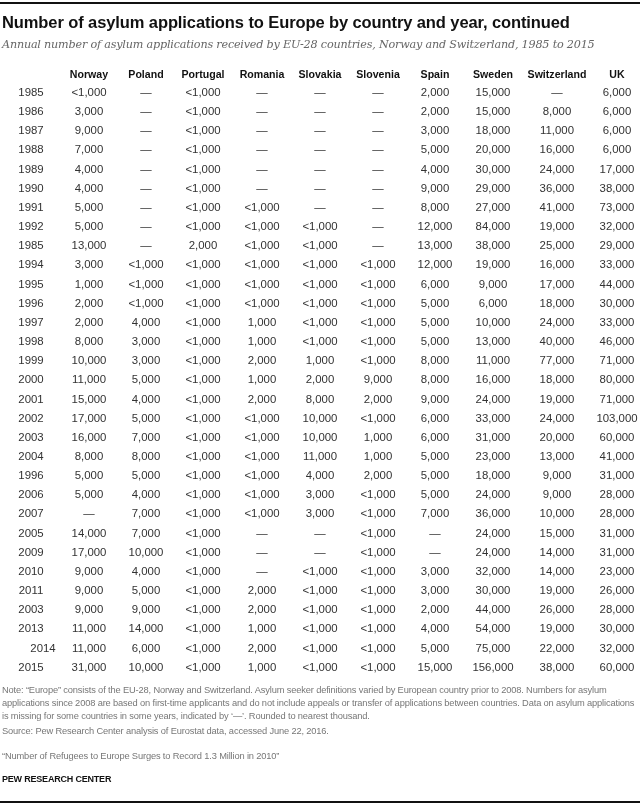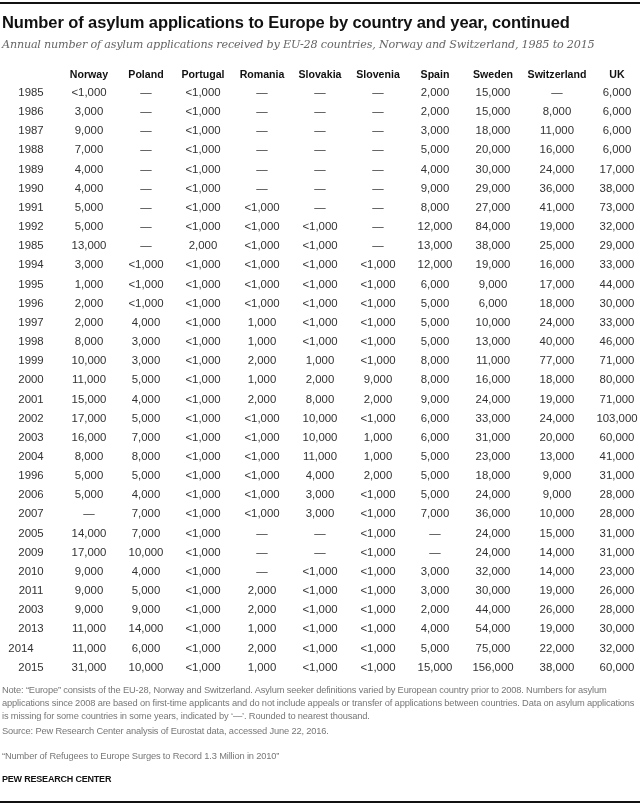--- a/index.html
+++ b/index.html
@@ -413,21 +413,21 @@
         <span class="cell" style="left: 203px;">&lt;1,000</span>
         <span class="cell" style="left: 262px;">1,000</span>
         <span class="cell" style="left: 320px;">&lt;1,000</span>
         <span class="cell" style="left: 378px;">&lt;1,000</span>
         <span class="cell" style="left: 435px;">4,000</span>
         <span class="cell" style="left: 493px;">54,000</span>
         <span class="cell" style="left: 557px;">19,000</span>
         <span class="cell" style="left: 617px;">30,000</span>
       </div>
       <div class="row">
-        <span class="cell year" style="left: 21px; text-align: right;">2014</span>
+        <span class="cell year" style="left: 43px; text-align: right;">2014</span>
         <span class="cell" style="left: 89px;">11,000</span>
         <span class="cell" style="left: 146px;">6,000</span>
         <span class="cell" style="left: 203px;">&lt;1,000</span>
         <span class="cell" style="left: 262px;">2,000</span>
         <span class="cell" style="left: 320px;">&lt;1,000</span>
         <span class="cell" style="left: 378px;">&lt;1,000</span>
         <span class="cell" style="left: 435px;">5,000</span>
         <span class="cell" style="left: 493px;">75,000</span>
         <span class="cell" style="left: 557px;">22,000</span>
         <span class="cell" style="left: 617px;">32,000</span>

